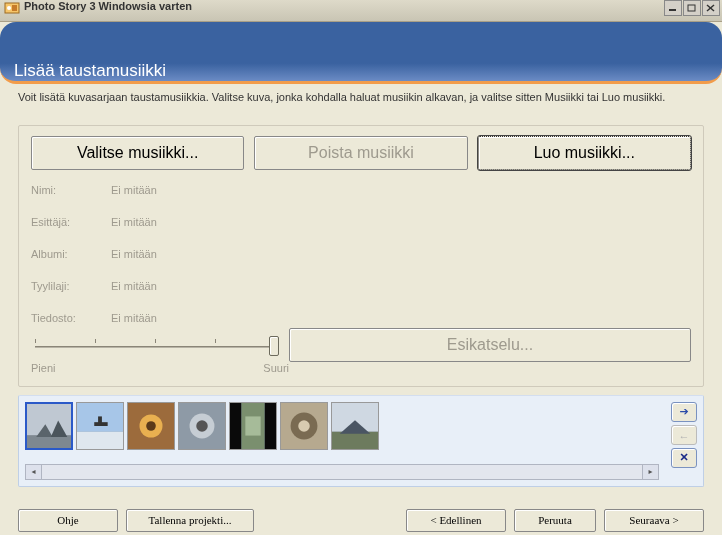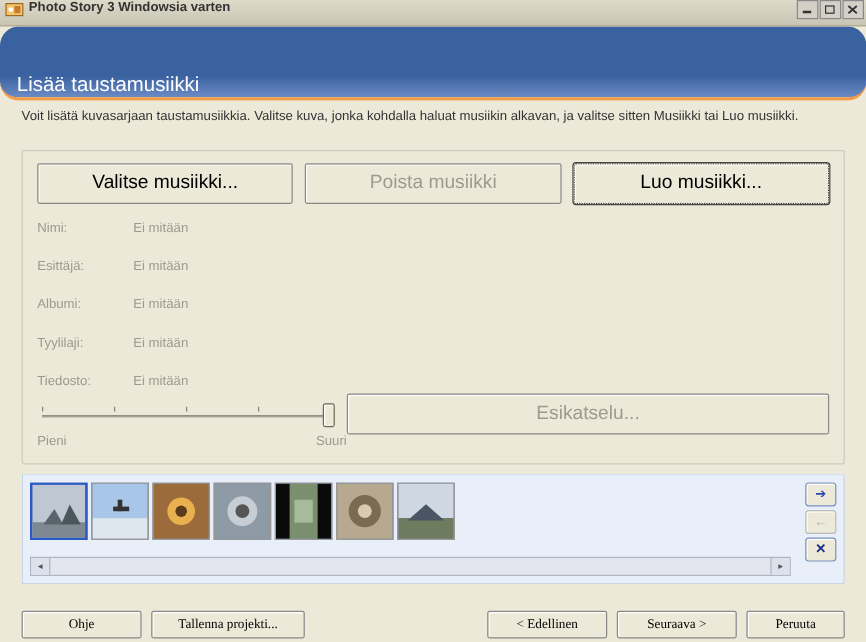--- a/index.html
+++ b/index.html
@@ -373,15 +373,15 @@
       <div class="hscroll-btn right">▸</div>
     </div>
   </div>
 </div>
 
 <div class="nav-row">
   <button class="nav-btn">Ohje</button>
   <button class="nav-btn" style="min-width:128px">Tallenna projekti...</button>
   <div class="nav-spacer"></div>
   <button class="nav-btn">&lt; Edellinen</button>
+  <button class="nav-btn" style="min-width:82px">Peruuta</button>
   <button class="nav-btn">Seuraava &gt;</button>
-  <button class="nav-btn" style="min-width:82px">Peruuta</button>
 </div>
 
 </body></html>

